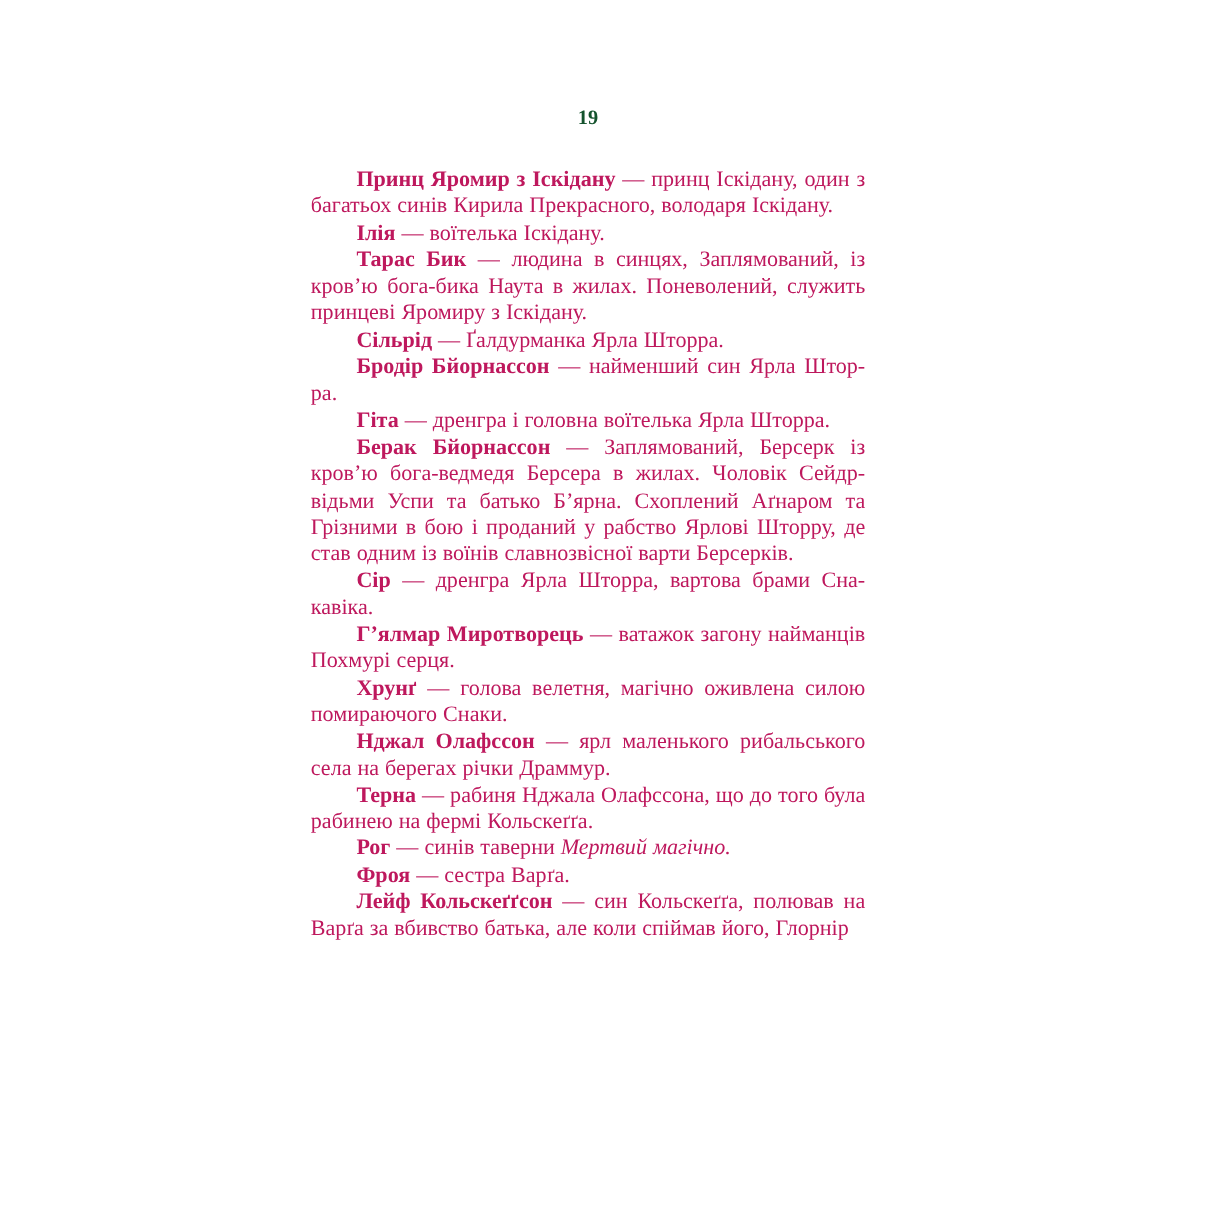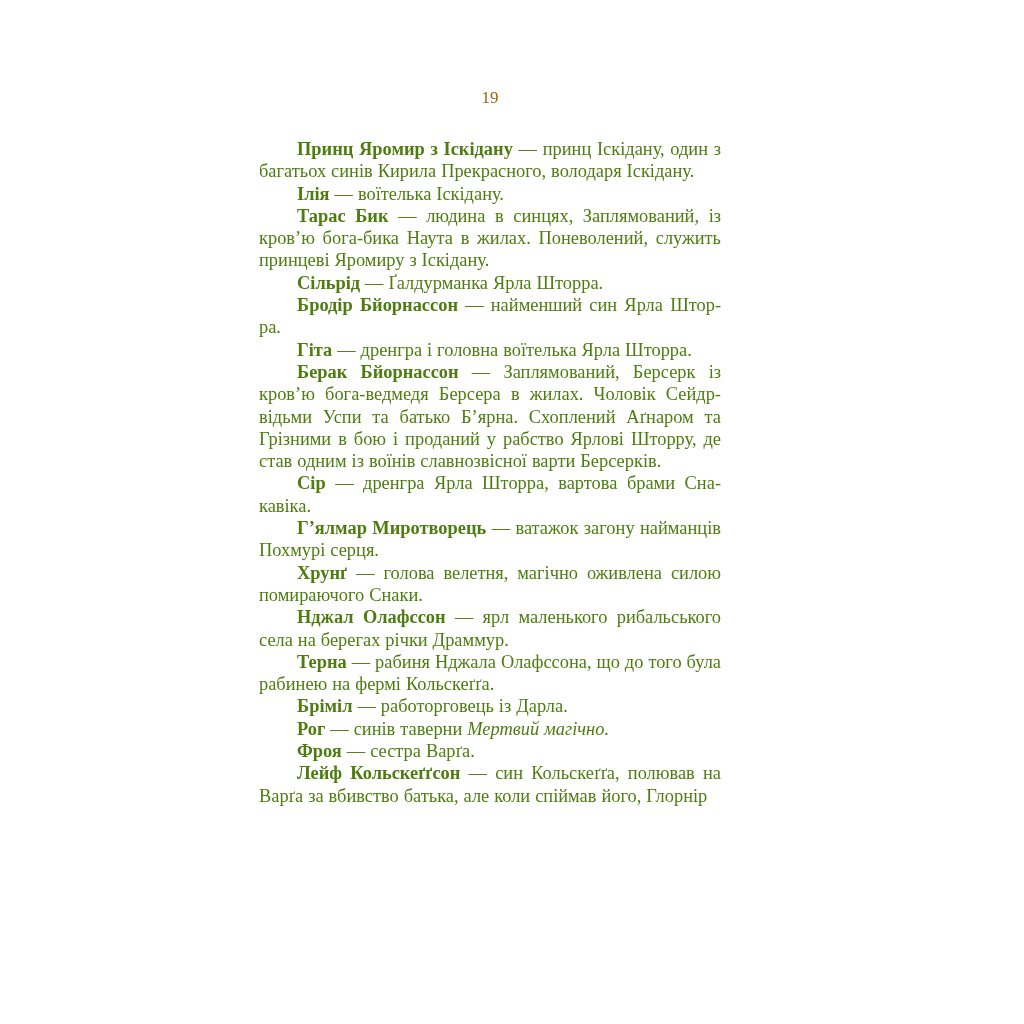--- a/index.html
+++ b/index.html
@@ -49,32 +49,31 @@
     font-weight: 700;
   }
   .para i {
     font-style: italic;
   }
 </style>
 </head>
 <body style="background: rgb(255, 255, 255);">
 
 <div class="page">
-  <div class="page-number" style="color: #a16207;">19</div>
-  <div class="text-block" style="color: #4d7c0f;">
+  <div class="page-number" style="color: #14532d; font-weight: bold;">19</div>
+  <div class="text-block" style="color: #be185d;">
       <p class="para"><b>Принц Яромир з Іскідану</b> — <span>принц Іскідану, один з багатьох синів Кирила Прекрасного, володаря Іскідану.</span></p>
       <p class="para"><b>Ілія</b> — <span>воїтелька Іскідану.</span></p>
       <p class="para"><b>Тарас Бик</b> — <span>людина в синцях, Заплямований, із кров’ю бога-бика Наута в жилах. Поневолений, служить принцеві Яромиру з Іскідану.</span></p>
       <p class="para"><b>Сільрід</b> — <span>Ґалдурманка Ярла Шторра.</span></p>
       <p class="para"><b>Бродір Бйорнассон</b> — <span>найменший син Ярла Штор­ра.</span></p>
       <p class="para"><b>Гіта</b> — <span>дренгра і головна воїтелька Ярла Шторра.</span></p>
       <p class="para"><b>Берак Бйорнассон</b> — <span>Заплямований, Бер­серк із кров’ю бога-ведмедя Берсера в жилах. Чоловік Сейдр-відьми Успи та батько Б’ярна. Схоплений Аґнаром та Грізними в бою і проданий у рабство Ярлові Шторру, де став одним із воїнів славнозвісної варти Берсерків.</span></p>
       <p class="para"><b>Сір</b> — <span>дренгра Ярла Шторра, вартова брами Сна­кавіка.</span></p>
       <p class="para"><b>Г’ялмар Миротворець</b> — <span>ватажок загону найман­ців Похмурі серця.</span></p>
       <p class="para"><b>Хрунґ</b> — <span>голова велетня, магічно оживлена силою помираючого Снаки.</span></p>
       <p class="para"><b>Нджал Олафссон</b> — <span>ярл маленького рибальського села на берегах річки Драммур.</span></p>
       <p class="para"><b>Терна</b> — <span>рабиня Нджала Олафссона, що до того була рабинею на фермі Кольскеґґа.</span></p>
-      <p class="para"><b>Бріміл</b> — <span>работорговець із Дарла.</span></p>
       <p class="para"><b>Рог</b> — <span>синів таверни </span><i>Мертвий магічно.</i></p>
       <p class="para"><b>Фроя</b> — <span>сестра Варґа.</span></p>
       <p class="para"><b>Лейф Кольскеґґсон</b> — <span>син Кольскеґґа, полював на Варґа за вбивство батька, але коли спіймав його, Глорнір</span></p>
     </div>
 </div>
 
 </body></html>

